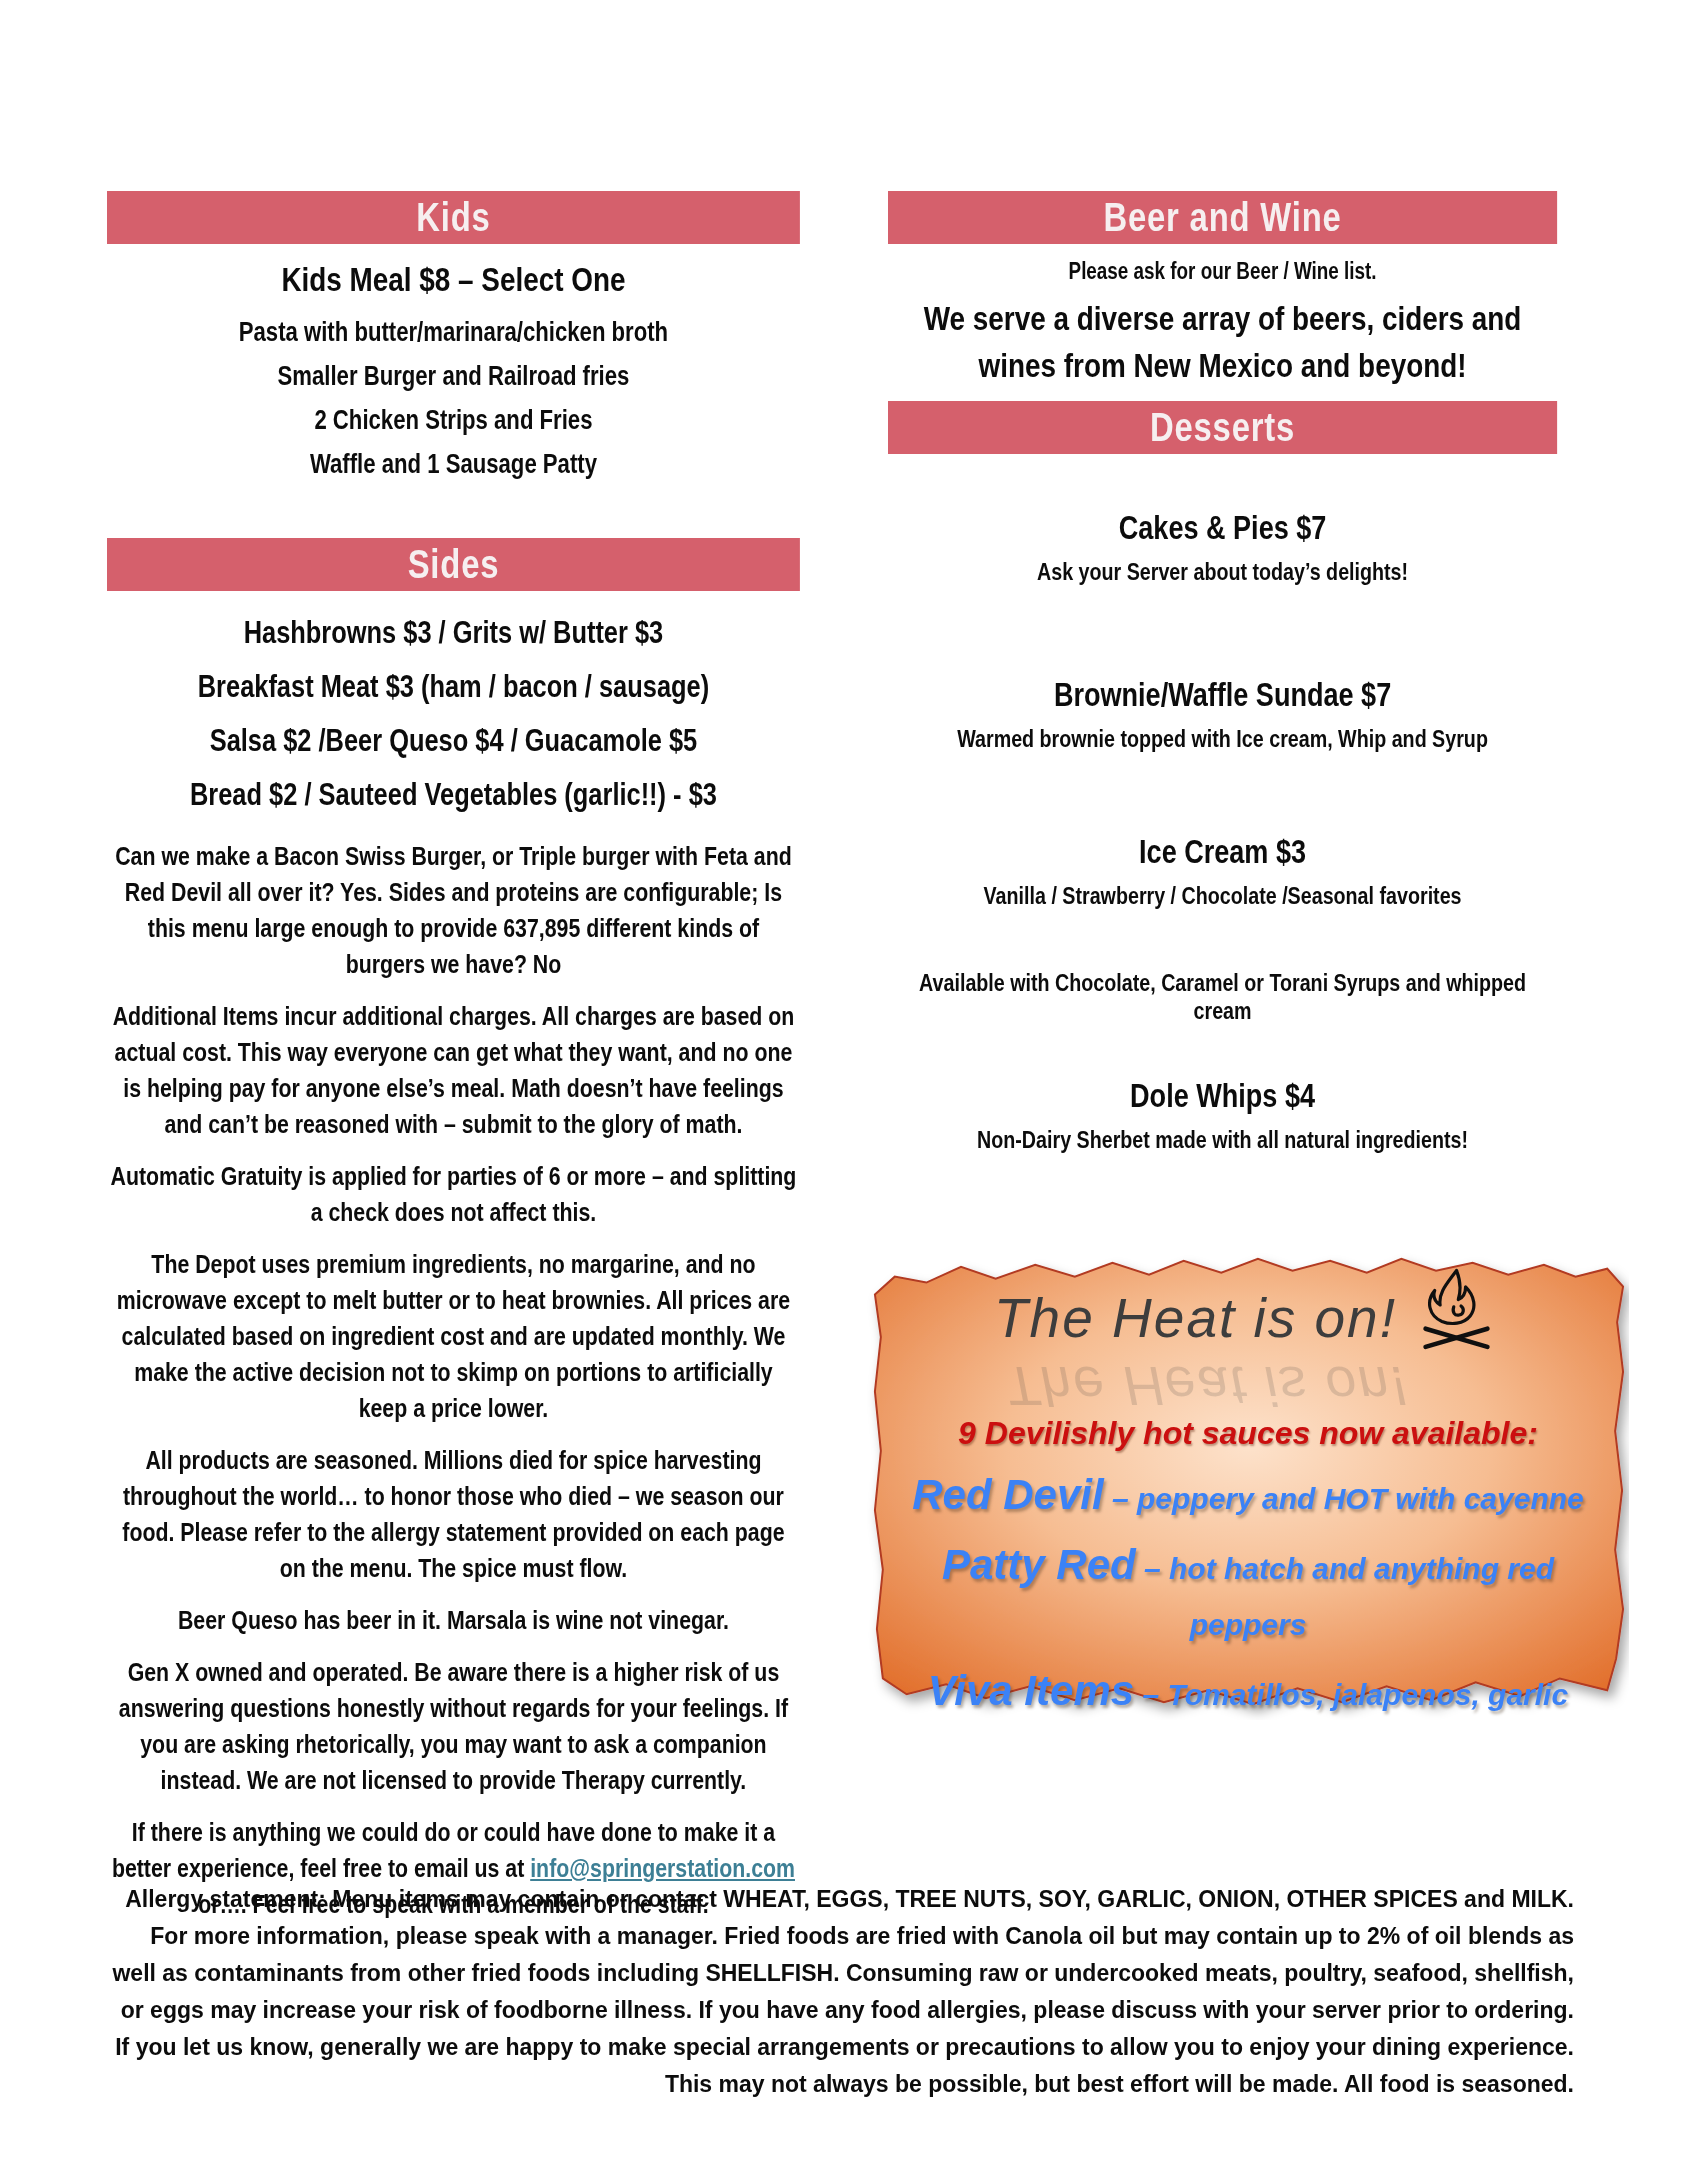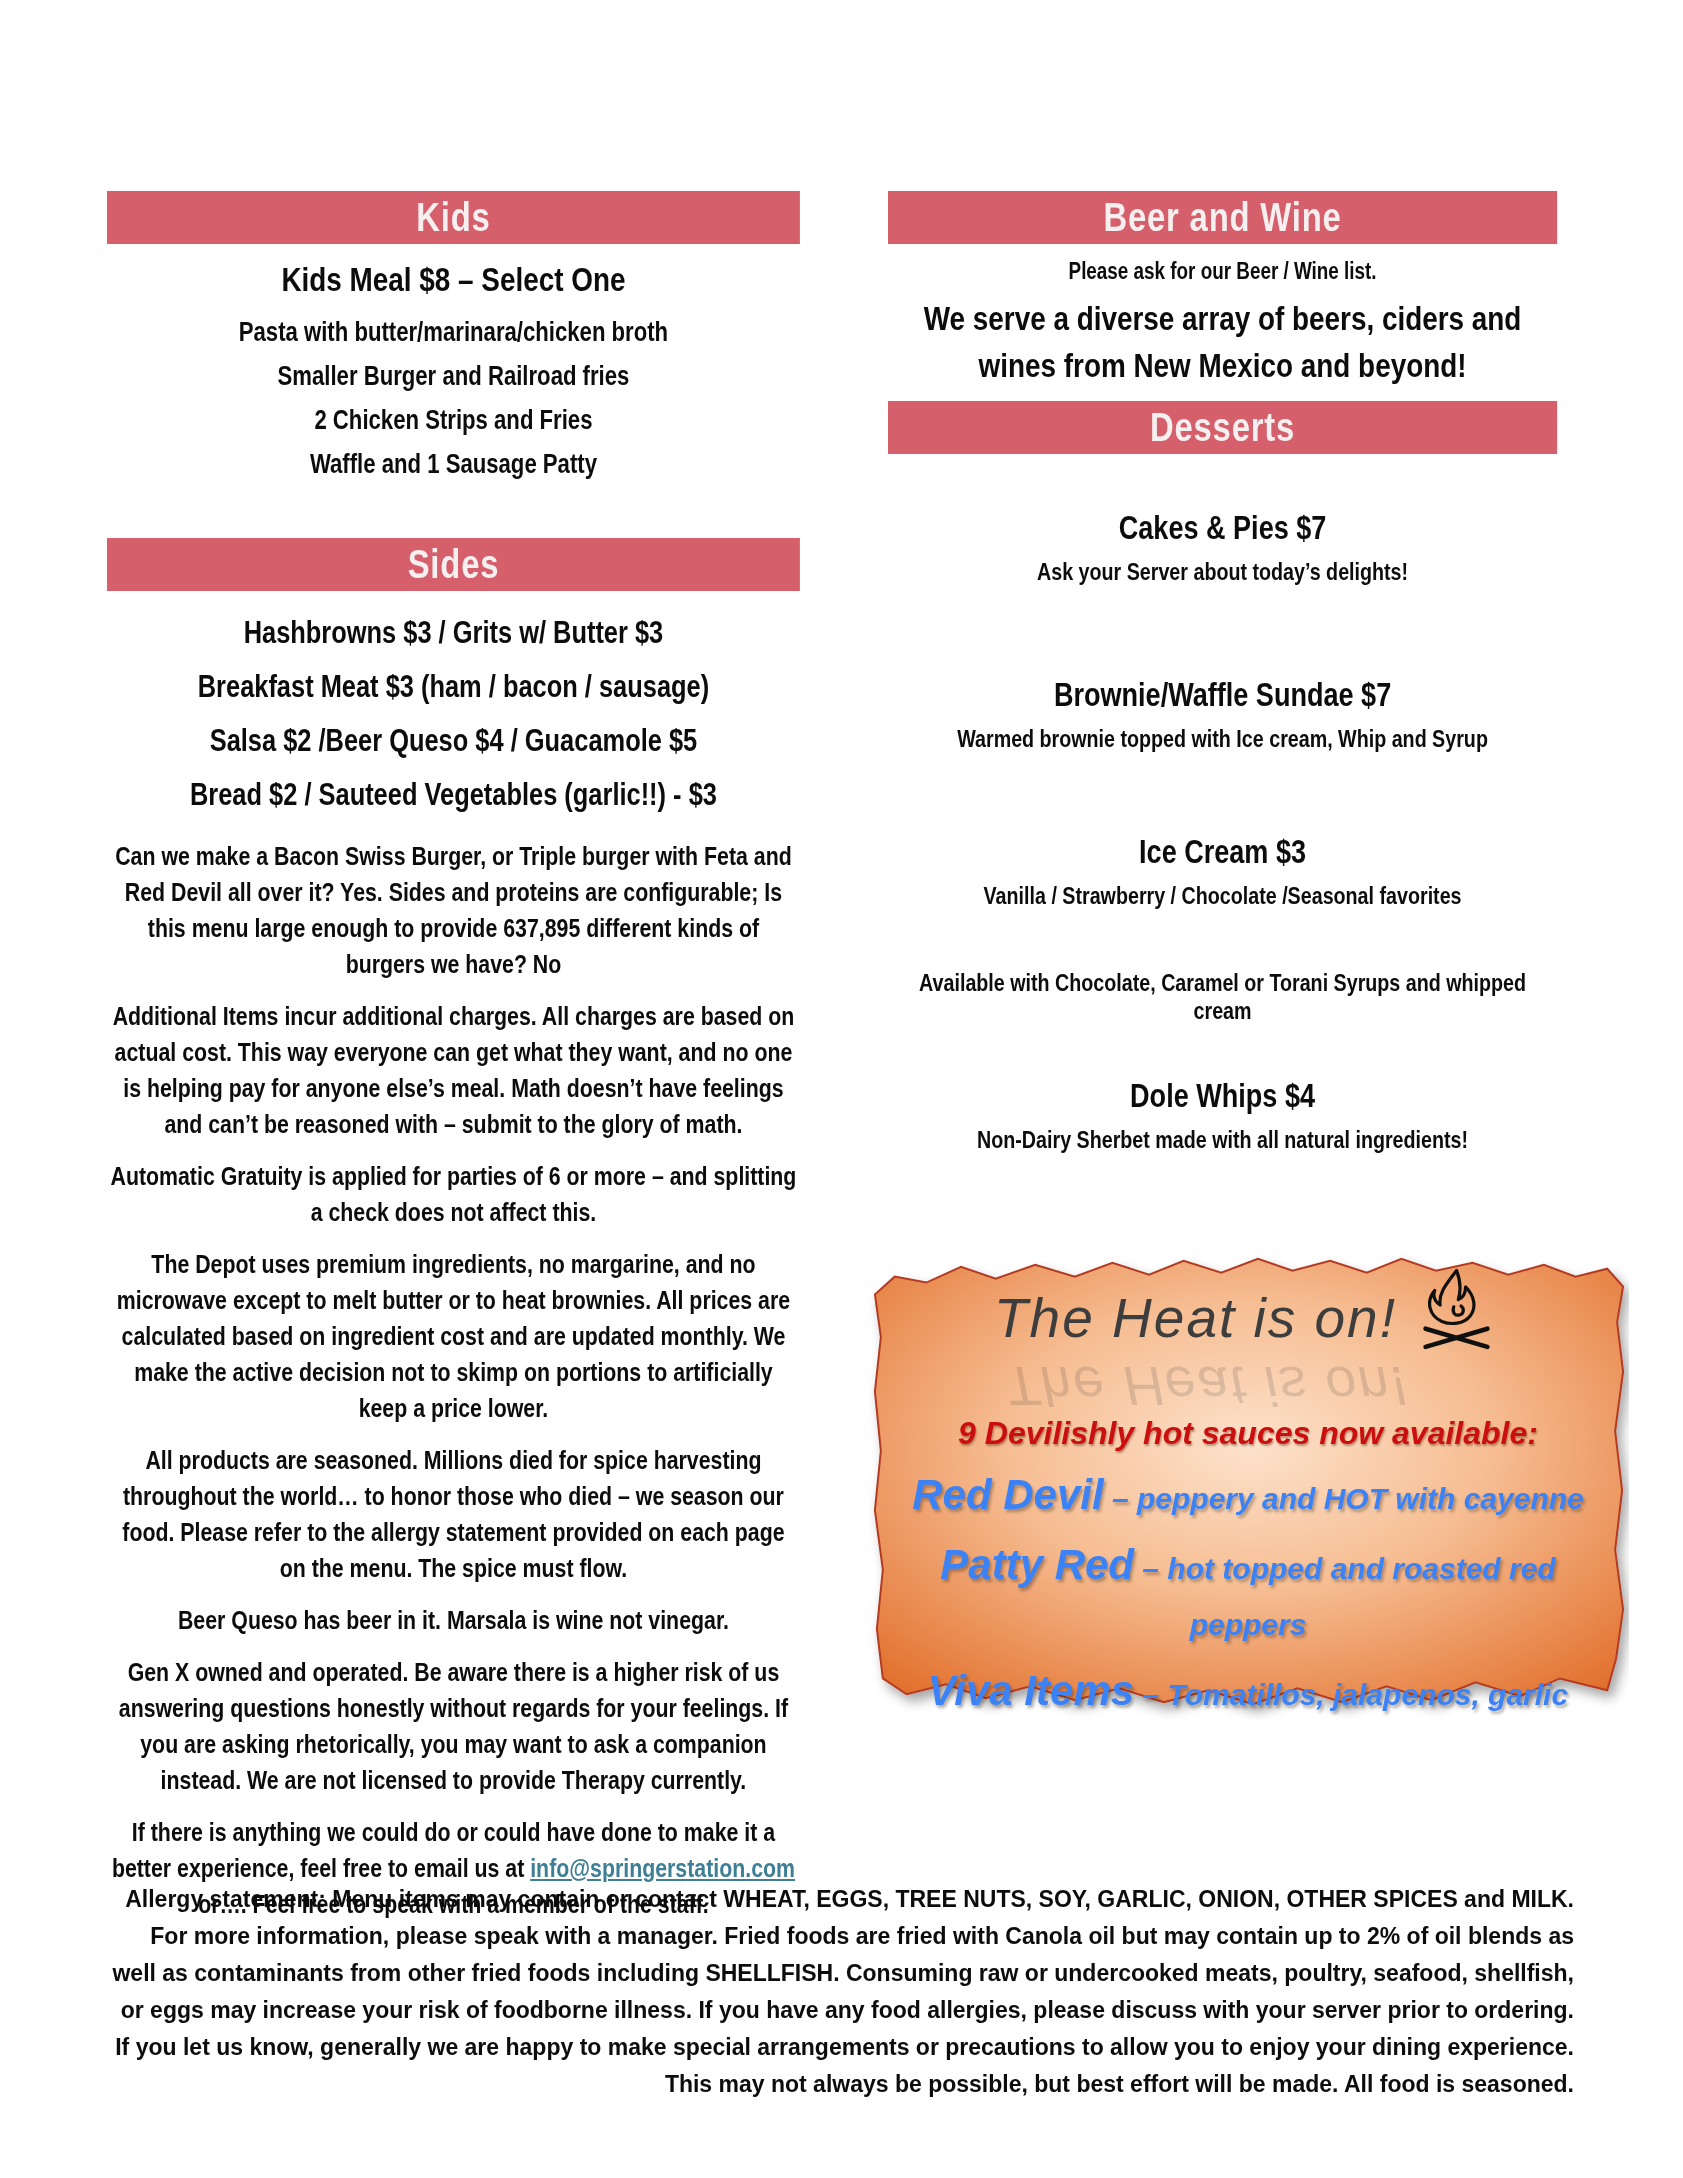--- a/index.html
+++ b/index.html
@@ -126,20 +126,20 @@
         <path d="M50 6 C40 20 30 30 32 44 C26 40 24 34 26 28 C16 40 20 56 34 62 C44 66 58 65 65 56 C72 47 70 34 60 24 C60 32 57 36 52 38 C55 28 54 16 50 6 Z"></path>
         <path d="M47 46 C45 52 48 56 53 55 C58 54 59 48 55 45"></path>
         <path d="M16 90 L84 70" stroke-width="5"></path>
         <path d="M16 70 L84 90" stroke-width="5"></path>
       </svg>
     </div>
     <div class="heat-reflect">The Heat is on!</div>
     <div class="heat-intro">9 Devilishly hot sauces now available:</div>
     <div class="heat-sauces">
       <div class="sauce"><span class="sauce-name">Red Devil</span><span class="sauce-desc"> – peppery and HOT with cayenne</span></div>
-      <div class="sauce"><span class="sauce-name">Patty Red</span><span class="sauce-desc"> – hot topped and roasted red peppers</span></div>
+      <div class="sauce"><span class="sauce-name">Patty Red</span><span class="sauce-desc"> – hot hatch and anything red peppers</span></div>
       <div class="sauce"><span class="sauce-name">Viva Items</span><span class="sauce-desc"> – Tomatillos, jalapenos, garlic</span></div>
     </div>
   </div>
 </div>
 
 <div class="footer">Allergy statement: Menu items may contain or contact WHEAT, EGGS, TREE NUTS, SOY, GARLIC, ONION, OTHER SPICES and MILK. For more information, please speak with a manager. Fried foods are fried with Canola oil but may contain up to 2% of oil blends as well as contaminants from other fried foods including SHELLFISH.   Consuming raw or undercooked meats, poultry, seafood, shellfish, or eggs may increase your risk of foodborne illness.  If you have any food allergies, please discuss with your server prior to ordering.  If you let us know, generally we are happy to make special arrangements or precautions to allow you to enjoy your dining experience.  This may not always be possible, but best effort will be made.  All food is seasoned.</div>
 
 
 </body></html>

